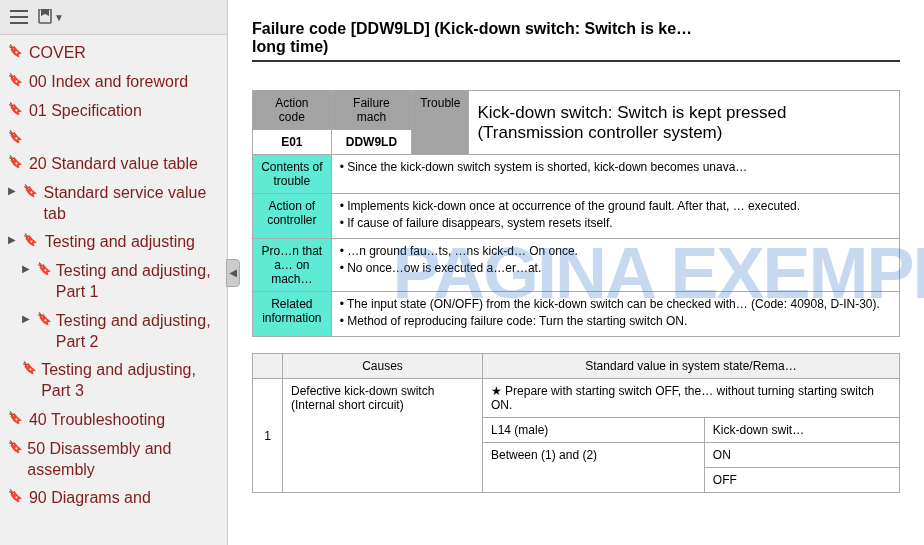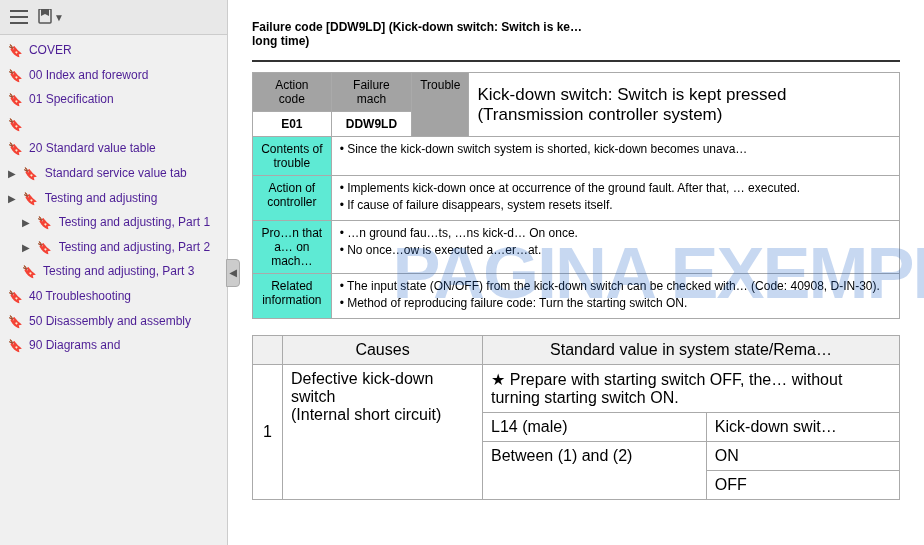--- a/index.html
+++ b/index.html
@@ -73,40 +73,40 @@
     }
 
     .sidebar-item .bookmark-icon {
       font-size: 12px;
       color: #555;
       margin-top: 1px;
       min-width: 12px;
     }
 
     .sidebar-item .item-label {
-      font-size: 12px;
-      color: #4c1d95;
+      font-size: 16px;
+      color: #7f1d1d;
     }
 
     
     #main {
       flex: 1;
       height: 545px;
       overflow-y: auto;
       background: #fff;
       padding: 20px 24px;
       position: relative;
     }
 
     #main h1 {
-      font-size: 12px;
+      font-size: 16px;
       font-weight: bold;
-      margin-bottom: 10px;
+      margin-bottom: 28px;
       border-bottom: 2px solid #333;
-      padding-bottom: 12px;
+      padding-bottom: 4px;
     }
 
     
     .info-table {
       width: 100%;
       border-collapse: collapse;
       margin-bottom: 16px;
       font-size: 12px;
     }
 
@@ -136,21 +136,21 @@
 
     .label-cell {
       text-align: center;
       background: #5eead4;
       vertical-align: middle;
     }
 
     .causes-table {
       width: 100%;
       border-collapse: collapse;
-      font-size: 16px;
+      font-size: 12px;
       margin-top: 8px;
     }
 
     .causes-table td, .causes-table th {
       border: 1px solid #aaa;
       padding: 5px 8px;
       vertical-align: top;
     }
 
     .causes-table th {

